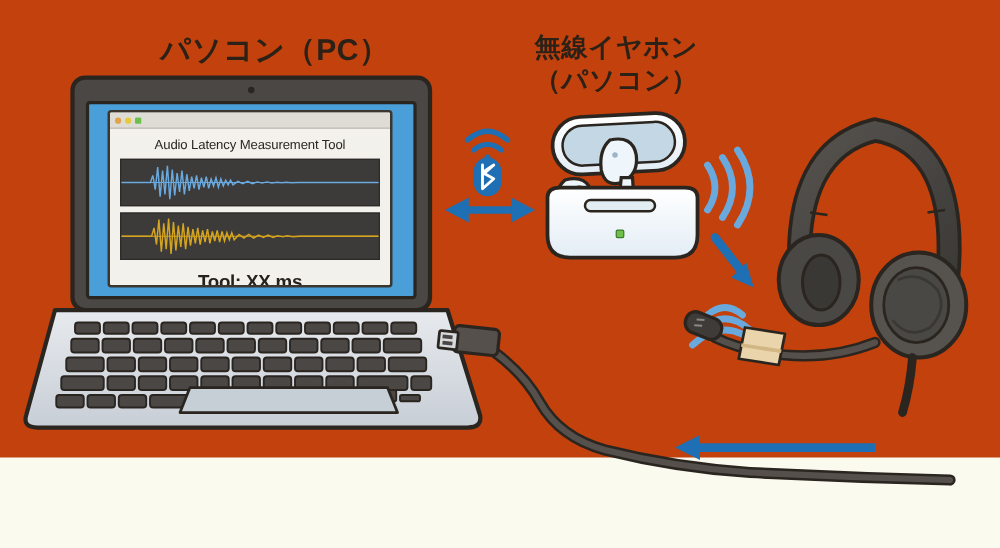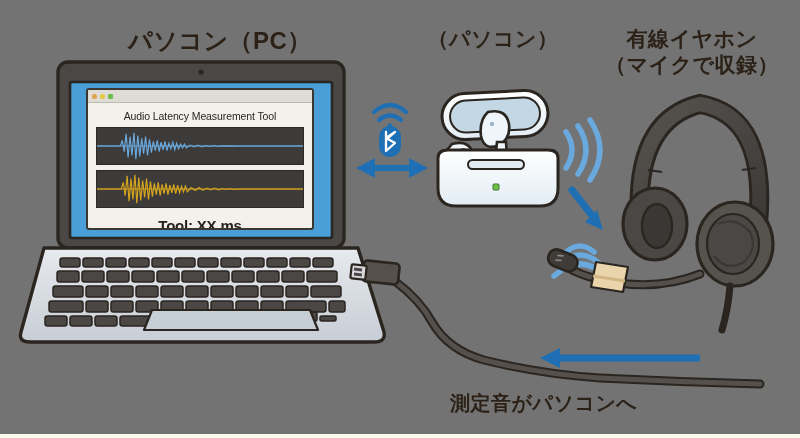--- a/index.html
+++ b/index.html
@@ -1,21 +1,21 @@
 <!DOCTYPE html>
 <html><head>
 <meta charset="utf-8">
 <style>
   html,body{margin:0;padding:0;}
   body{
     width:800px;height:438px;overflow:hidden;
     background:#fbfaef;
     font-family:"Liberation Sans","DejaVu Sans",sans-serif;
   }
-  #stage{position:relative;width:800px;height:434px;background:#737373;}
+  #stage{position:relative;width:800px;height:366px;background:#c2410c;}
 
   .lbl{
     position:absolute;text-align:center;color:#2b2117;
     font-weight:bold;letter-spacing:.5px;line-height:1.22;
   }
   #label-pc{left:95px;top:26px;width:250px;font-size:24px;}
   #label-wireless{left:400px;top:26px;width:186px;font-size:21px;}
   #label-wired{left:592px;top:26px;width:200px;font-size:21px;}
   #label-return{left:450px;top:391px;width:260px;font-size:20px;text-align:left;}
 
@@ -51,29 +51,25 @@
   svg.abs{position:absolute;left:0;top:0;overflow:visible;}
 </style>
 </head>
 <body>
 
 <div id="stage">
 
   <div class="lbl" id="label-pc">パソコン（PC）</div>
 
   <div class="lbl" id="label-wireless">
+    <div>無線イヤホン</div>
     <div>（パソコン）</div>
   </div>
 
-  <div class="lbl" id="label-wired">
-    <div>有線イヤホン</div>
-    <div>（マイクで収録）</div>
-  </div>
-
-  <div class="lbl" id="label-return">測定音がパソコンへ</div>
+
 
 
   <svg class="abs" width="800" height="438" viewBox="0 0 800 438">
     <defs>
       <linearGradient id="baseGrad" x1="0" y1="0" x2="0" y2="1">
         <stop offset="0" stop-color="#e7eaee"></stop>
         <stop offset="1" stop-color="#c8ced6"></stop>
       </linearGradient>
       <linearGradient id="headGrad" x1="0" y1="0" x2="1" y2="1">
         <stop offset="0" stop-color="#56534f"></stop>

